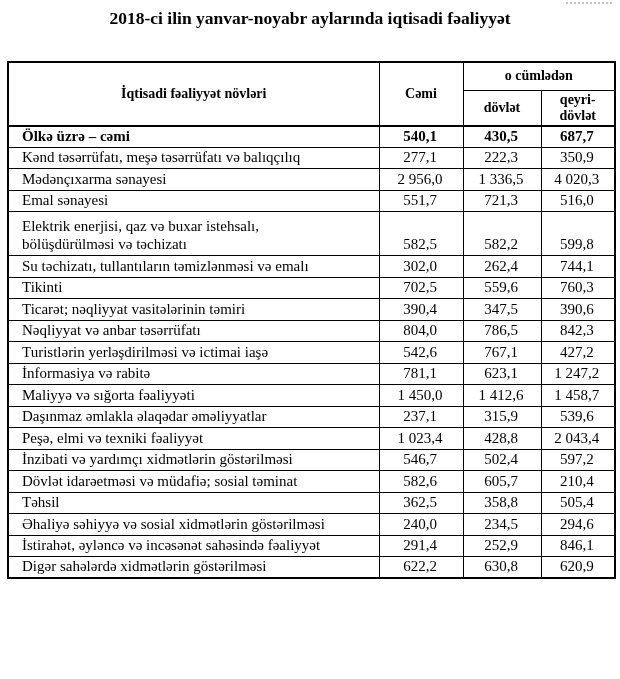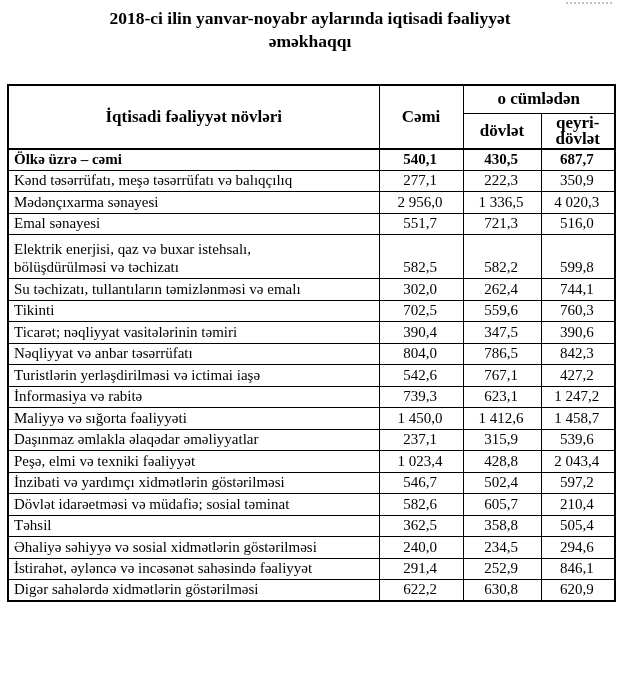--- a/index.html
+++ b/index.html
@@ -29,49 +29,48 @@
   table {
     border-collapse: collapse;
     table-layout: fixed;
     width: 607px;
     margin: 31px 0 0 7px;
   }
   th, td { border: 1px solid #000; overflow: hidden; }
   table { border: 2px solid #000; }
   thead th {
     font-weight: bold;
-    font-size: 17px;
+    font-size: 14px;
     text-align: center;
     vertical-align: middle;
     border-bottom: 2px solid #000;
     line-height: 16px;
     padding: 1px 2px;
   }
   thead th.group-header { border-bottom: 1px solid #000; height: 28px; }
   thead tr.sub-row th { height: 33px; }
   tbody tr { height: 21.5px; }
   tbody tr.tall { height: 44px; margin-top: 20px; }
   tbody td {
     font-size: 15px;
     line-height: 18px;
     vertical-align: bottom;
     padding: 0 2px 2px 2px;
   }
-  td.name-cell { text-align: left; padding-left: 5px; white-space: pre-line; }
+  td.name-cell { text-align: left; padding-left: 13px; white-space: pre-line; }
   td.num-cell { text-align: center; padding-right: 4px; white-space: nowrap; }
   tbody tr.bold td { font-weight: bold; }
 </style>
 </head>
 <body>
 
 <div class="artifact"></div>
 
 <div class="title-block">
   <div class="title-line">2018-ci ilin yanvar-noyabr aylarında iqtisadi fəaliyyət</div>
-  <div class="title-line">əməkhaqqı</div>
 </div>
 
 <table>
   <colgroup>
     <col style="width:371px">
     <col style="width:84px">
     <col style="width:78px">
     <col style="width:74px">
   </colgroup>
   <thead>
@@ -142,21 +141,21 @@
     <td class="num-cell">842,3</td>
   </tr>
       <tr>
     <td class="name-cell">Turistlərin yerləşdirilməsi və ictimai iaşə</td>
     <td class="num-cell">542,6</td>
     <td class="num-cell">767,1</td>
     <td class="num-cell">427,2</td>
   </tr>
       <tr>
     <td class="name-cell">İnformasiya və rabitə</td>
-    <td class="num-cell">739,3</td>
+    <td class="num-cell">781,1</td>
     <td class="num-cell">623,1</td>
     <td class="num-cell">1 247,2</td>
   </tr>
       <tr>
     <td class="name-cell">Maliyyə və sığorta fəaliyyəti</td>
     <td class="num-cell">1 450,0</td>
     <td class="num-cell">1 412,6</td>
     <td class="num-cell">1 458,7</td>
   </tr>
       <tr>

